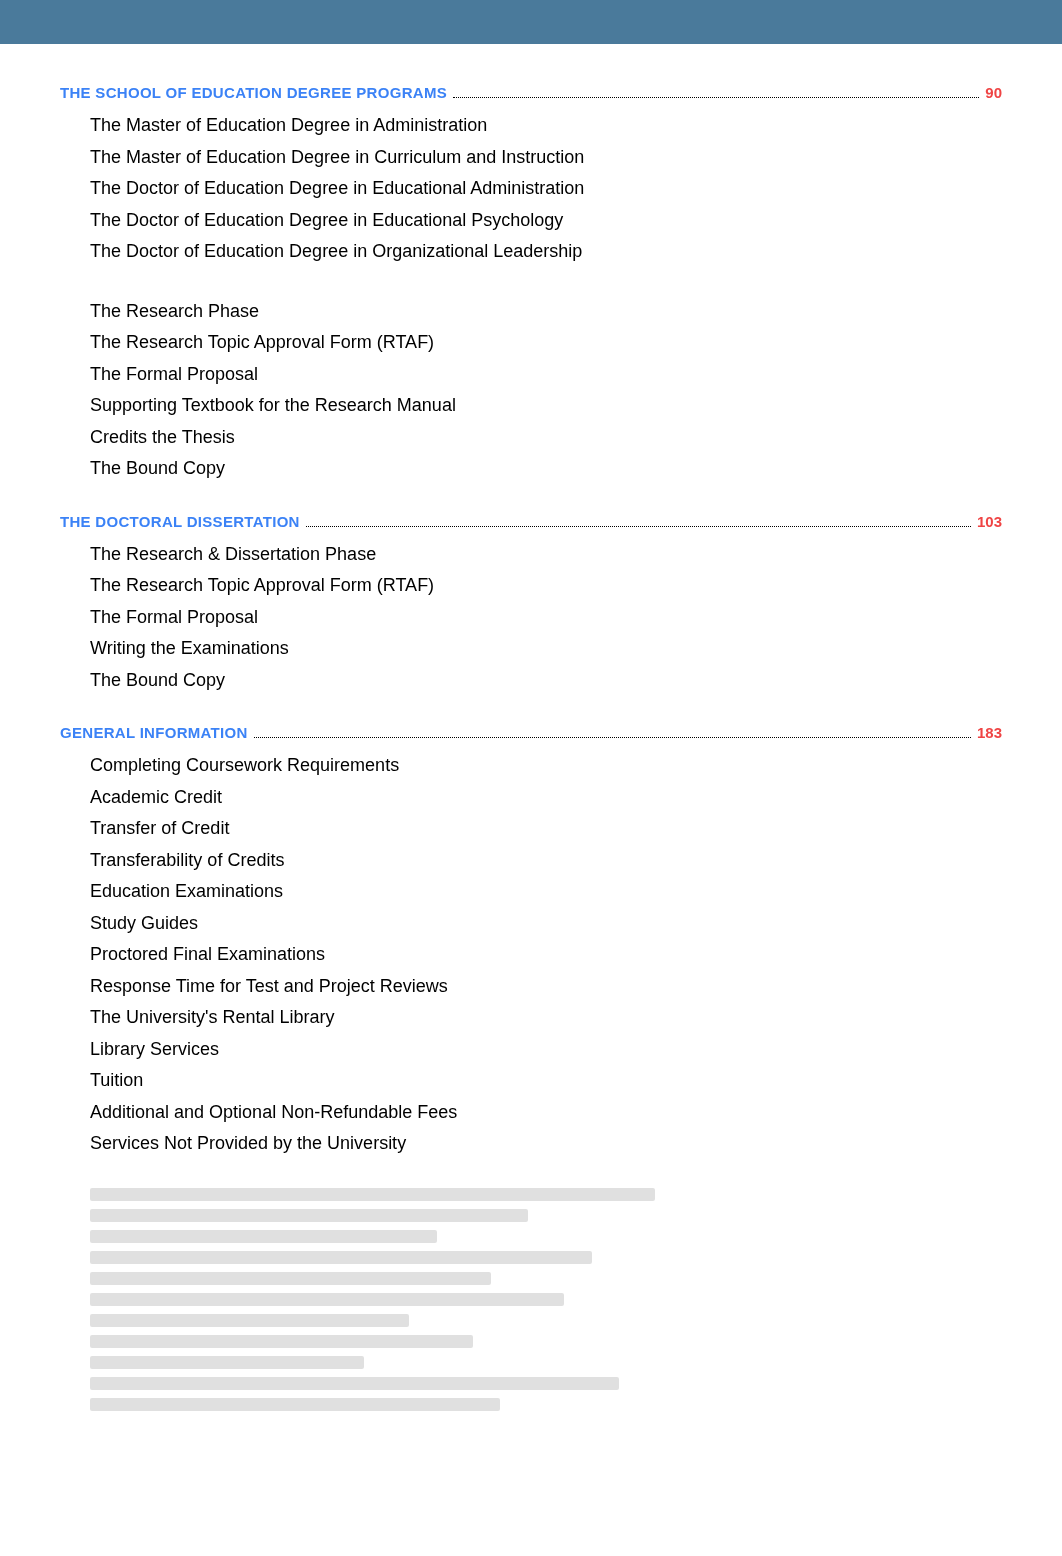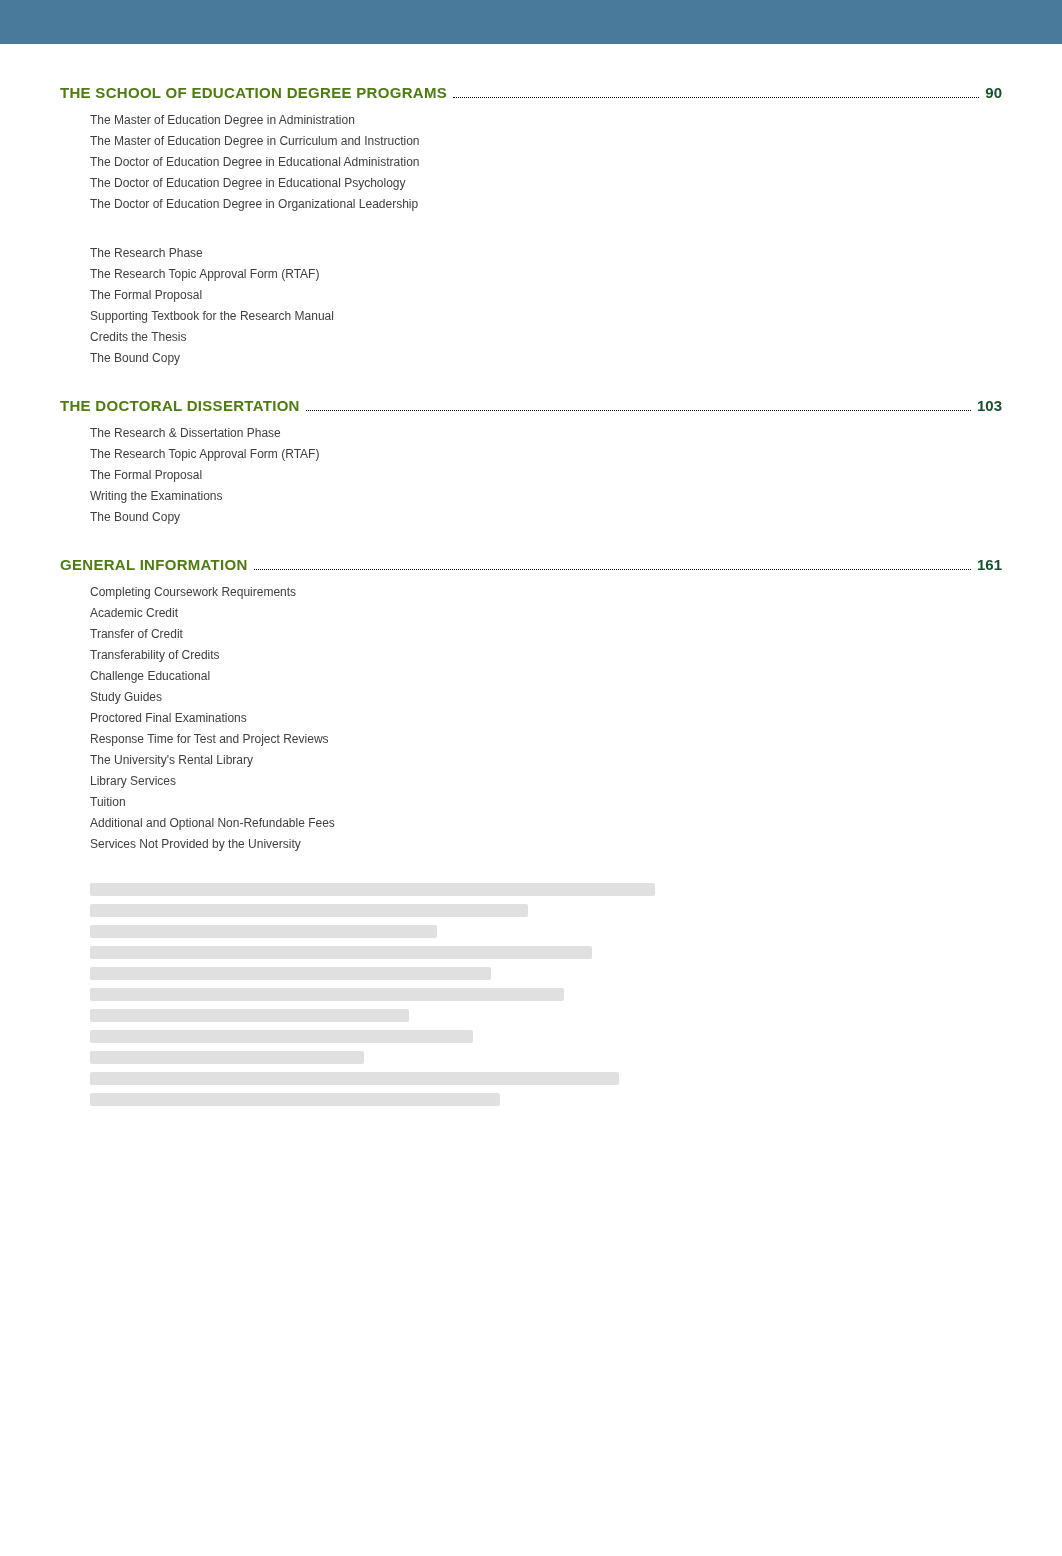--- a/index.html
+++ b/index.html
@@ -40,45 +40,45 @@
     .section-header {
       display: flex;
       justify-content: space-between;
       align-items: baseline;
       margin-bottom: 8px;
     }
 
     .section-title {
       font-weight: bold;
       font-size: 15px;
-      color: #4d7c0f;
+      color: #3b82f6;
       text-transform: uppercase;
       letter-spacing: 0.3px;
     }
 
     .section-dots {
       flex: 1;
       border-bottom: 1px dotted #000;
       margin: 0 6px 4px 6px;
     }
 
     .section-page {
       font-weight: bold;
       font-size: 15px;
-      color: #14532d;
+      color: #ef4444;
     }
 
     .sub-items {
       padding-left: 30px;
       margin-top: 4px;
     }
 
     .sub-item {
-      font-size: 12px;
-      color: #404040;
+      font-size: 18px;
+      color: #000000;
       line-height: 1.75;
     }
 
     .blurred-section {
       margin-top: 18px;
       padding-left: 30px;
     }
 
     .blur-line {
       height: 13px;
@@ -133,28 +133,28 @@
           <div class="sub-item">The Research Topic Approval Form (RTAF)</div>
           <div class="sub-item">The Formal Proposal</div>
           <div class="sub-item">Writing the Examinations</div>
           <div class="sub-item">The Bound Copy</div>
         </div>
       </div>
       <div class="section">
         <div class="section-header">
           <span class="section-title">GENERAL INFORMATION</span>
           <span class="section-dots"></span>
-          <span class="section-page">161</span>
+          <span class="section-page">183</span>
         </div>
         <div class="sub-items">
           <div class="sub-item">Completing Coursework Requirements</div>
           <div class="sub-item">Academic Credit</div>
           <div class="sub-item">Transfer of Credit</div>
           <div class="sub-item">Transferability of Credits</div>
-          <div class="sub-item">Challenge Educational</div>
+          <div class="sub-item">Education Examinations</div>
           <div class="sub-item">Study Guides</div>
           <div class="sub-item">Proctored Final Examinations</div>
           <div class="sub-item">Response Time for Test and Project Reviews</div>
           <div class="sub-item">The University's Rental Library</div>
           <div class="sub-item">Library Services</div>
           <div class="sub-item">Tuition</div>
           <div class="sub-item">Additional and Optional Non-Refundable Fees</div>
           <div class="sub-item">Services Not Provided by the University</div>
         </div>
       </div>

